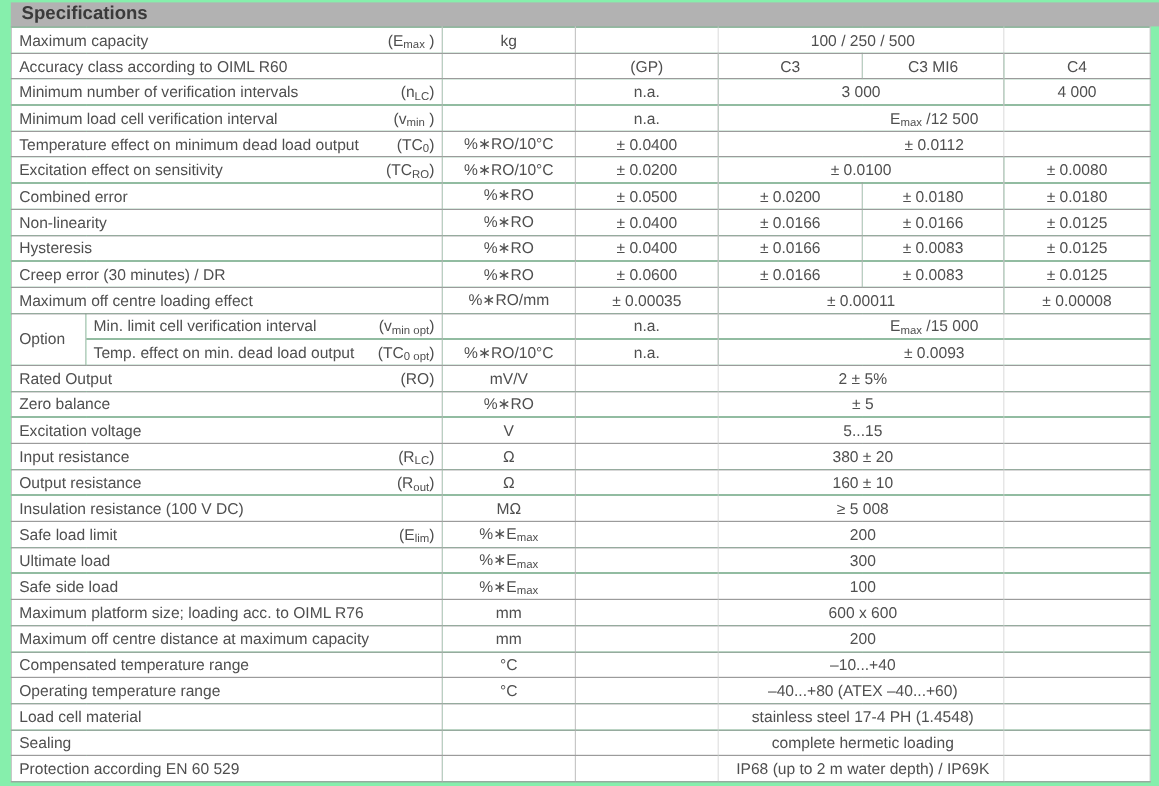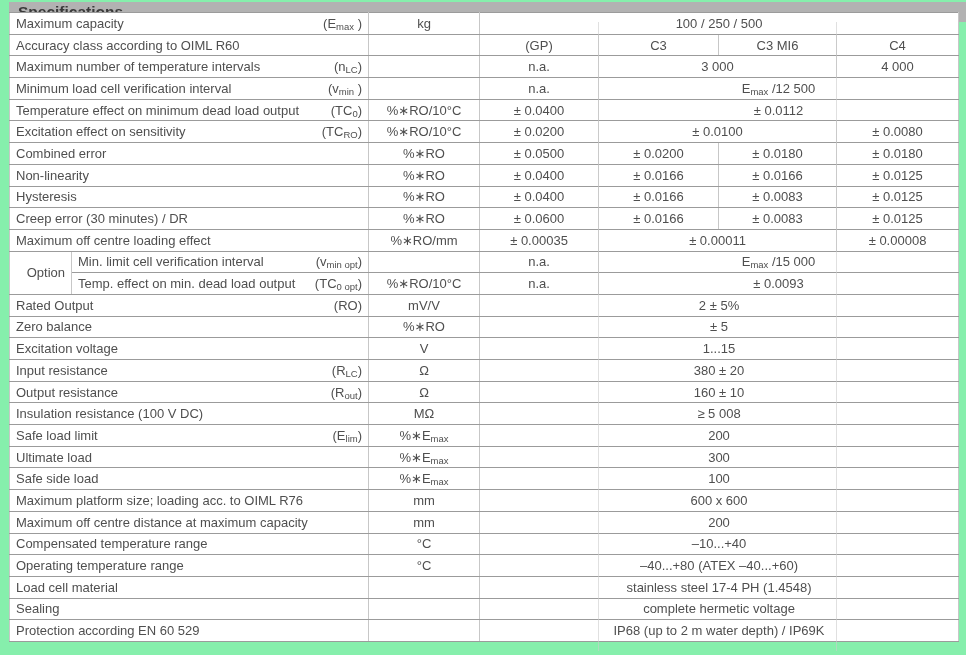--- a/index.html
+++ b/index.html
@@ -13,35 +13,35 @@
   .titlebar{
     position:absolute;left:9px;top:2px;width:957px;height:20px;
     background:#b2b2b2;display:flex;align-items:center;
   }
   .titlebar .title{
     font-size:15.5px;font-weight:bold;color:#3a3a3a;
     padding-left:9px;letter-spacing:0px;
   }
 
   table.spec{
-    position:absolute;left:9px;top:12px;width:949px;
+    position:absolute;left:9px;top:22px;width:949px;
     border-collapse:collapse;table-layout:fixed;
   }
   table.spec tr{height:21.7px;}
   table.spec td{
     font-size:13px;color:#4f4f4f;
     border-top:1px solid #9b9b9b;border-bottom:1px solid #9b9b9b;
     border-left:1px solid #c7c7c7;border-right:1px solid #c7c7c7;
     padding:0 6px;white-space:nowrap;overflow:hidden;
     vertical-align:middle;background:#ffffff;
   }
   td.param{padding-left:7px;}
   td.param .pwrap{display:flex;justify-content:space-between;align-items:baseline;}
   td.param .psym{padding-left:4px;}
-  td.group{text-align:right;padding-left:7px;}
+  td.group{text-align:left;padding-left:7px;}
   td.c{text-align:center;}
   sub{font-size:9.5px;line-height:0;vertical-align:-2px;}
 
   .group-sep{
     position:absolute;top:22px;height:629px;width:1px;
     background:#cccccc;opacity:.6;pointer-events:none;
   }
 </style>
 </head>
 <body>
@@ -82,21 +82,21 @@
           </td>
           <td class="c"></td>
           <td class="c">(GP)</td>
           <td class="c">C3</td>
           <td class="c">C3 MI6</td>
           <td class="c">C4</td>
         </tr>
         <tr>
           <td class="param" colspan="2">
             <span class="pwrap">
-              <span class="ptext">Maximum number of temperature intervals</span>
+              <span class="ptext">Minimum number of verification intervals</span>
               <span class="psym">(n<sub>LC</sub>)</span>
             </span>
           </td>
           <td class="c"></td>
           <td class="c">n.a.</td>
           <td class="c" colspan="2">3 000</td>
           <td class="c">4 000</td>
         </tr>
         <tr>
           <td class="param" colspan="2">
@@ -240,21 +240,21 @@
           <td class="c" colspan="4">± 5</td>
         </tr>
         <tr>
           <td class="param" colspan="2">
             <span class="pwrap">
               <span class="ptext">Excitation voltage</span>
               <span class="psym"></span>
             </span>
           </td>
           <td class="c">V</td>
-          <td class="c" colspan="4">1...15</td>
+          <td class="c" colspan="4">5...15</td>
         </tr>
         <tr>
           <td class="param" colspan="2">
             <span class="pwrap">
               <span class="ptext">Input resistance</span>
               <span class="psym">(R<sub>LC</sub>)</span>
             </span>
           </td>
           <td class="c">Ω</td>
           <td class="c" colspan="4">380 ± 20</td>
@@ -360,21 +360,21 @@
           <td class="c" colspan="4">stainless steel 17-4 PH (1.4548)</td>
         </tr>
         <tr>
           <td class="param" colspan="2">
             <span class="pwrap">
               <span class="ptext">Sealing</span>
               <span class="psym"></span>
             </span>
           </td>
           <td class="c"></td>
-          <td class="c" colspan="4">complete hermetic voltage</td>
+          <td class="c" colspan="4">complete hermetic loading</td>
         </tr>
         <tr>
           <td class="param" colspan="2">
             <span class="pwrap">
               <span class="ptext">Protection according EN 60 529</span>
               <span class="psym"></span>
             </span>
           </td>
           <td class="c"></td>
           <td class="c" colspan="4">IP68 (up to 2 m water depth) / IP69K</td>

